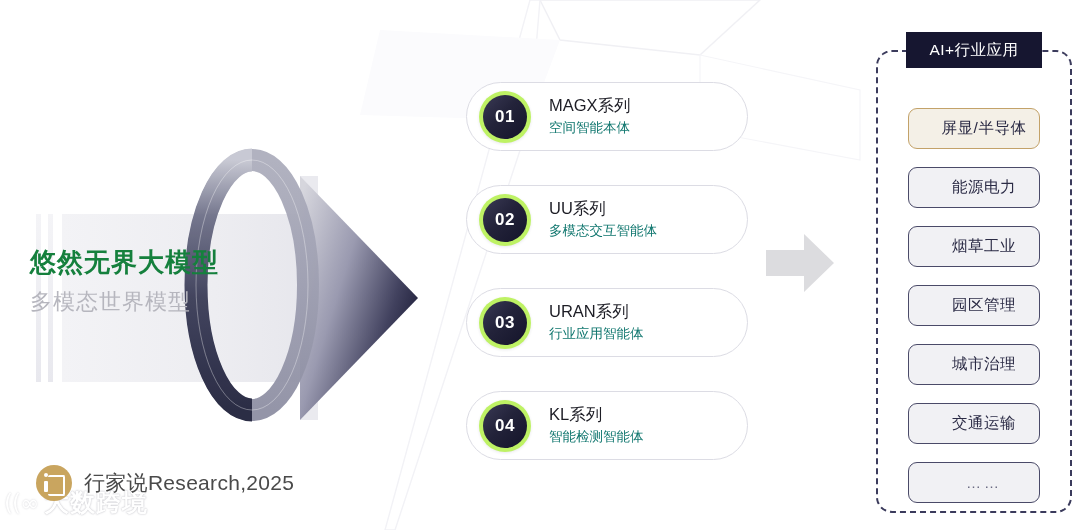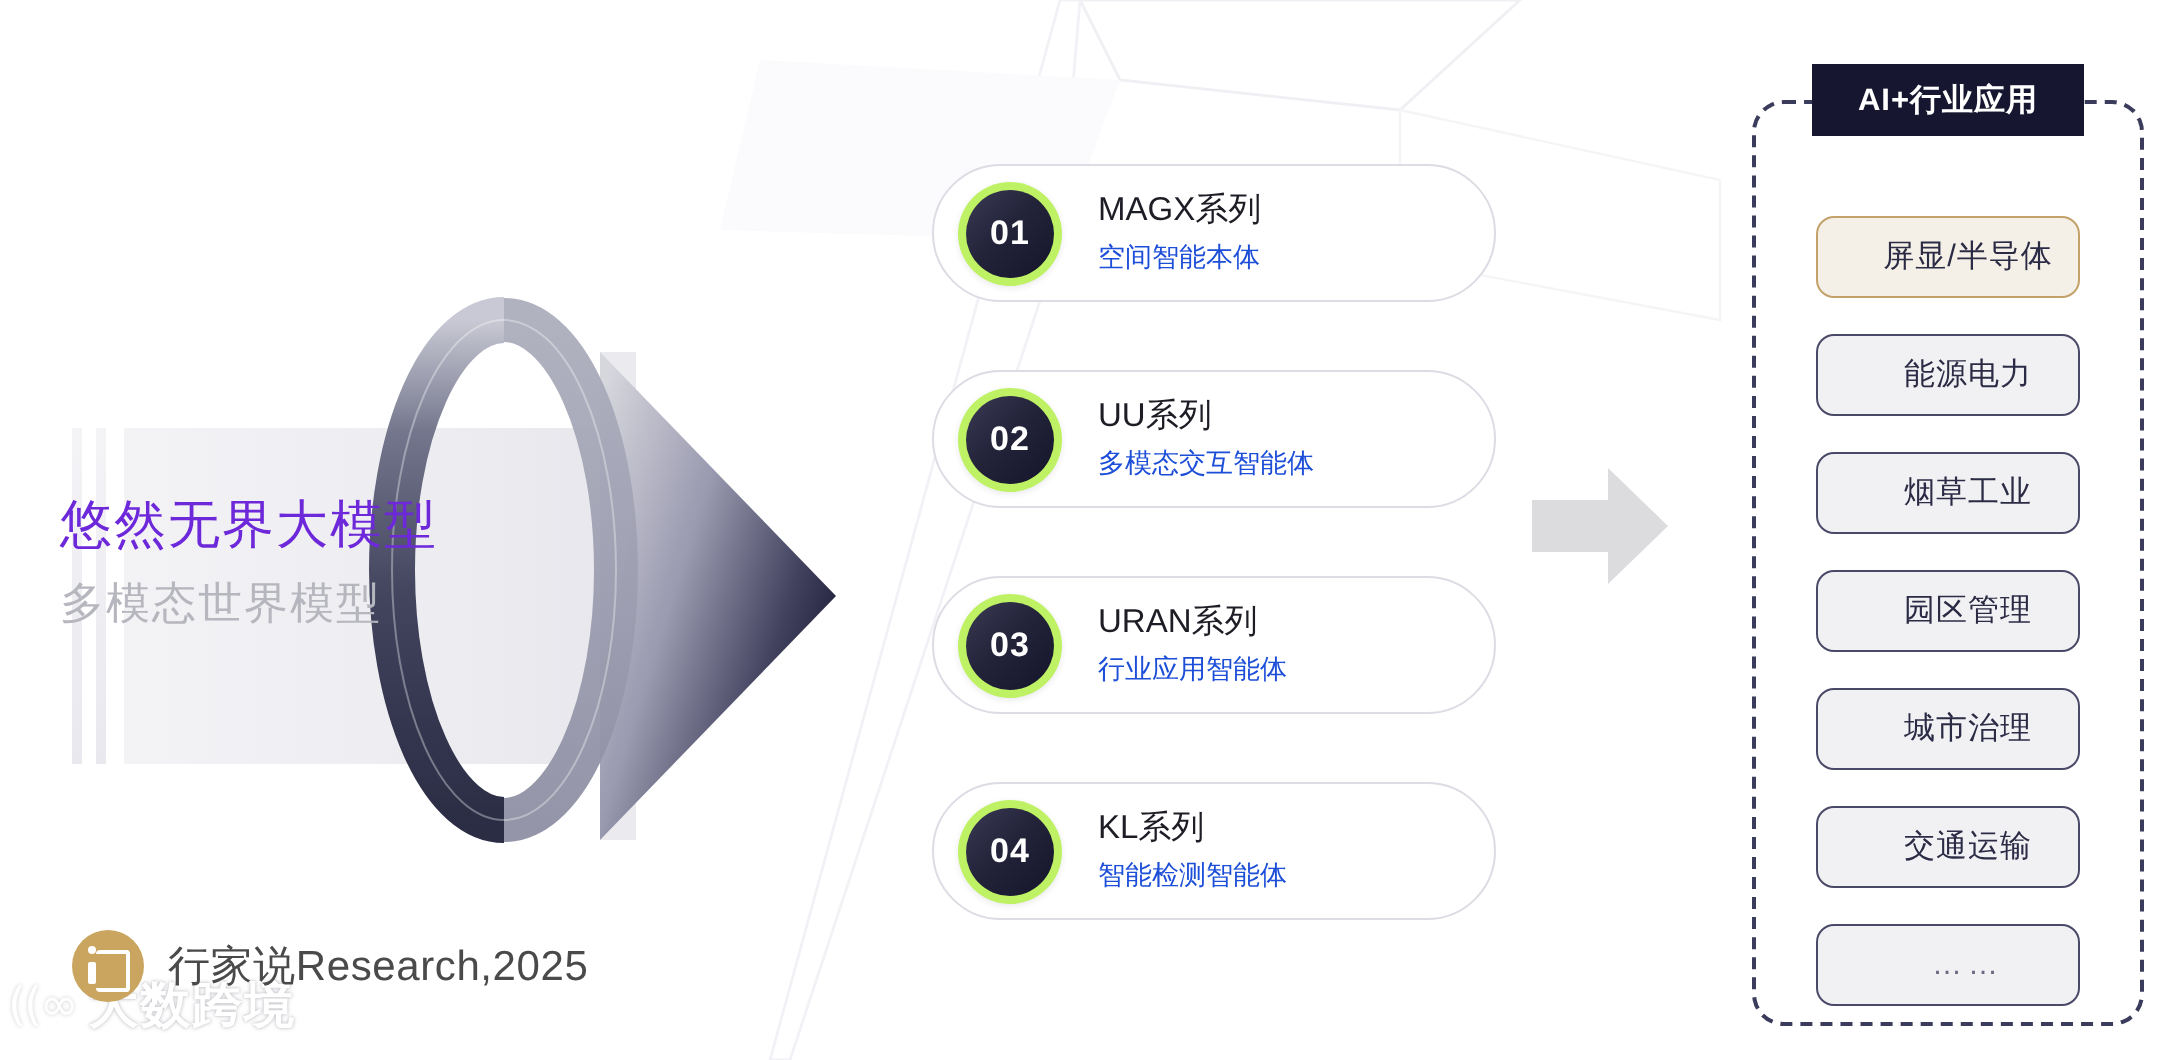--- a/index.html
+++ b/index.html
@@ -14,21 +14,21 @@
 
   
   .bg-svg{position:absolute;left:0;top:0;width:1080px;height:530px;pointer-events:none;}
 
   
   .left-zone{position:absolute;left:0;top:0;width:450px;height:530px;}
   .arrow-svg{position:absolute;left:0;top:0;width:450px;height:530px;}
 
   .title-block{position:absolute;left:30px;top:248px;width:330px;z-index:6;}
   .main-title{
-    font-size:26px;font-weight:normal;color:#6d28d9;letter-spacing:1px;
+    font-size:26px;font-weight:bold;color:#15803d;letter-spacing:1px;
     line-height:1.15;white-space:nowrap;
   }
   .sub-title{
     font-size:22px;color:#b6b6be;letter-spacing:1px;margin-top:9px;white-space:nowrap;
   }
 
   
   .cards{position:absolute;left:466px;top:82px;width:282px;}
   .card{
     position:relative;
@@ -51,34 +51,34 @@
   }
   .badge{
     width:44px;height:44px;border-radius:50%;
     background:linear-gradient(135deg,#3a3a55 0%,#23233a 45%,#14142a 100%);
     color:#ffffff;
     font-size:17px;font-weight:bold;letter-spacing:.5px;
     display:flex;align-items:center;justify-content:center;
   }
   .card-text{margin-left:18px;}
   .card-title{font-size:16.5px;color:#1d1d25;line-height:1.2;}
-  .card-sub{font-size:13.5px;color:#1d4ed8;margin-top:6px;line-height:1.2;}
+  .card-sub{font-size:13.5px;color:#0f766e;margin-top:6px;line-height:1.2;font-family:Liberation Mono, monospace;}
 
   
   .mid-arrow{position:absolute;left:766px;top:232px;width:70px;height:62px;}
 
   
   .panel{
     position:absolute;left:876px;top:50px;width:196px;height:463px;
     border:2px dashed #3b3b5c;border-radius:16px;box-sizing:border-box;
   }
   .panel-header{
     position:absolute;left:906px;top:32px;width:136px;height:36px;
     background:#161630;color:#ffffff;
-    font-size:15.5px;font-weight:bold;letter-spacing:.5px;
+    font-size:15.5px;font-weight:normal;letter-spacing:.5px;
     display:flex;align-items:center;justify-content:center;
     z-index:5;
   }
   .panel-list{position:absolute;left:908px;top:108px;width:132px;z-index:4;}
   .chip{
     height:41px;border:1.6px solid #4a4a68;border-radius:9px;
     background:#f1f1f4;color:#2b2b45;
     font-size:15.5px;
     display:flex;align-items:center;justify-content:center;
     box-sizing:border-box;margin-bottom:18px;letter-spacing:.5px;padding-left:20px;

